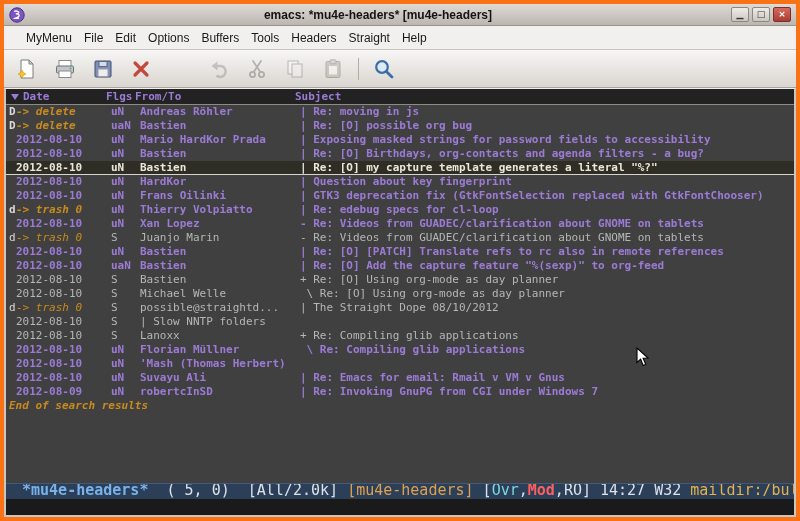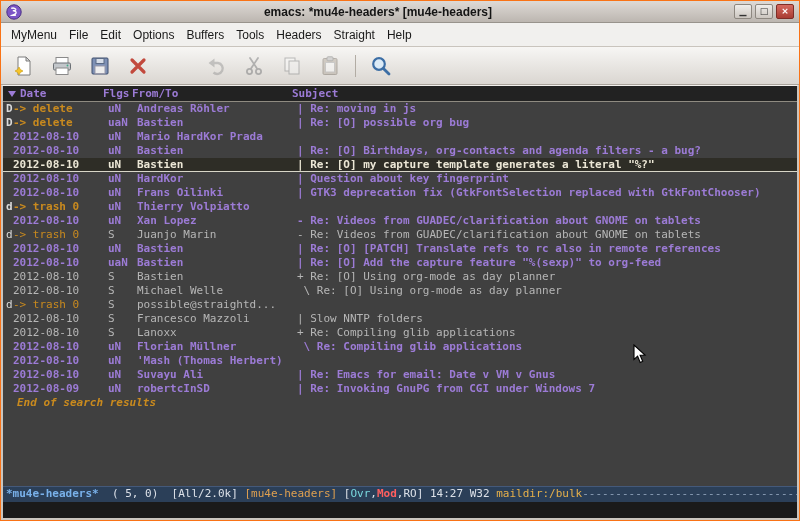--- a/index.html
+++ b/index.html
@@ -1,30 +1,30 @@
 <!DOCTYPE html>
 <html><head>
 <meta charset="utf-8">
 <style>
   *{box-sizing:border-box;margin:0;padding:0}
   html,body{width:800px;height:521px;overflow:hidden}
   body{font-family:"Liberation Sans",sans-serif;background:#666}
-  .window{width:800px;height:521px;display:flex;flex-direction:column;border:1px solid #f97316;background:#d6d2cd}
+  .window{width:800px;height:521px;display:flex;flex-direction:column;border:4px solid #f97316;background:#d6d2cd}
   .titlebar{height:22px;flex:0 0 22px;display:flex;align-items:center;gap:5px;padding:0 5px;
     background:linear-gradient(#dedad6,#bcb6b0);border-bottom:1px solid #98938c;
     font-size:12px;font-weight:bold;color:#141414}
   .app-icon{width:16px;height:16px;display:inline-flex}
   .title{flex:1;text-align:center;white-space:nowrap;overflow:hidden}
   .winbtns{display:flex;gap:3px}
   .winbtn{width:18px;height:15px;border:1px solid #8d8780;border-radius:2px;cursor:default;
     background:linear-gradient(#efedea,#ccc6c0);font-family:"DejaVu Sans",sans-serif;
     font-size:9px;line-height:13px;text-align:center;color:#333;font-weight:bold}
   .winbtn.close{background:linear-gradient(#d56a5f,#a93c33);color:#fff;border-color:#7e2d27}
   .menubar{height:24px;flex:0 0 24px;display:flex;align-items:center;background:#f1f0ee;
-    border-bottom:1px solid #c9c4bd;padding-left:4px;font-size:12px;color:#1a1a1a}
+    border-bottom:1px solid #c9c4bd;padding-left:16px;font-size:12px;color:#1a1a1a}
   .menu-item{padding:4px 6px;cursor:default;white-space:nowrap}
   .toolbar{height:38px;flex:0 0 38px;display:flex;align-items:center;gap:12px;
     background:linear-gradient(#f7f6f4,#dad6d1);border-bottom:1px solid #a9a39b;padding-left:10px}
   .tool{width:26px;height:26px;display:flex;align-items:center;justify-content:center}
   .tool.disabled{opacity:.42;filter:grayscale(.75)}
   .tool-spacer{width:28px;height:26px}
   .tool-sep{width:1px;height:22px;background:#b2aca4}
   .main{flex:1;min-height:0;display:flex;flex-direction:column;background:#404040;
     border-left:2px solid #cac5bf;border-right:2px solid #cac5bf;border-bottom:2px solid #cac5bf;
     border-top:1px solid #f2f0ed}
@@ -41,29 +41,29 @@
   #rows{flex:0 0 auto}
   .row{display:flex;height:14px;line-height:14px;padding-left:3px;color:#b6b6b6;cursor:default}
   .row span{white-space:pre;display:inline-block;overflow:hidden}
   .row.unread{color:#9c7bd6;font-weight:bold}
   .row .cell-mark{color:#d9d9d9}
   .cell-mark{width:7px}
   .cell-date{width:95px}
   .cell-flags{width:29px}
   .cell-from{width:160px}
   .cell-subject{flex:1}
-  .cell-date.marked{color:#c98a1e;}
+  .cell-date.marked{color:#c98a1e;font-style:italic}
   .row.current{background:#2e2d26;border-bottom:1px solid #d8d6c8;line-height:13px}
   .row.current,.row.current .cell-mark,.row.current .cell-date.marked{color:#ece7d6}
   .end-line{height:14px;line-height:14px;color:#c98a1e;font-style:italic;font-weight:bold;
-    padding-left:14px;white-space:pre}
+    padding-left:3px;white-space:pre}
   .filler{flex:1}
   .modeline{height:16px;flex:0 0 16px;background:#2b3f58;border-top:1px solid #44597a;
-    display:flex;align-items:flex-start;padding-left:3px;overflow:hidden;
-    font-family:"DejaVu Sans Mono",monospace;font-size:11px;white-space:pre}
+    display:flex;align-items:flex-end;padding-left:16px;overflow:hidden;
+    font-family:"DejaVu Sans Mono",monospace;font-size:15px;white-space:pre}
   .seg-buffer{color:#79b1ea;font-weight:bold}
   .seg-plain{color:#dce1e8}
   .seg-mode{color:#dfa050}
   .seg-cyan{color:#7ad8de}
   .seg-red{color:#ff5f5f;font-weight:bold}
   .seg-folder{color:#e6b04a;font-weight:normal}
   .seg-dash{color:#8fa2ba}
   .echo{height:16px;flex:0 0 16px;background:#1a1a1a}
   .cursor{position:absolute;left:630px;top:258px;pointer-events:none}
 </style>
@@ -186,20 +186,21 @@
             <span class="cell-date marked">-&gt; delete</span>
             <span class="cell-flags">uaN</span>
             <span class="cell-from">Bastien</span>
             <span class="cell-subject">| Re: [O] possible org bug</span>
           </div>
           <div class="row unread">
             <span class="cell-mark"></span>
             <span class="cell-date">2012-08-10</span>
             <span class="cell-flags">uN</span>
             <span class="cell-from">Mario HardKor Prada</span>
+            <span class="cell-subject">| Exposing masked strings for password fields to accessibility</span>
           </div>
           <div class="row unread">
             <span class="cell-mark"></span>
             <span class="cell-date">2012-08-10</span>
             <span class="cell-flags">uN</span>
             <span class="cell-from">Bastien</span>
             <span class="cell-subject">| Re: [O] Birthdays, org-contacts and agenda filters - a bug?</span>
           </div>
           <div class="row unread current">
             <span class="cell-mark"></span>
@@ -220,20 +221,21 @@
             <span class="cell-date">2012-08-10</span>
             <span class="cell-flags">uN</span>
             <span class="cell-from">Frans Oilinki</span>
             <span class="cell-subject">| GTK3 deprecation fix (GtkFontSelection replaced with GtkFontChooser)</span>
           </div>
           <div class="row unread">
             <span class="cell-mark">d</span>
             <span class="cell-date marked">-&gt; trash 0</span>
             <span class="cell-flags">uN</span>
             <span class="cell-from">Thierry Volpiatto</span>
+            <span class="cell-subject">| Re: edebug specs for cl-loop</span>
           </div>
           <div class="row unread">
             <span class="cell-mark"></span>
             <span class="cell-date">2012-08-10</span>
             <span class="cell-flags">uN</span>
             <span class="cell-from">Xan Lopez</span>
             <span class="cell-subject">- Re: Videos from GUADEC/clarification about GNOME on tablets</span>
           </div>
           <div class="row seen">
             <span class="cell-mark">d</span>
@@ -268,26 +270,26 @@
             <span class="cell-date">2012-08-10</span>
             <span class="cell-flags">S</span>
             <span class="cell-from">Michael Welle</span>
             <span class="cell-subject"> \ Re: [O] Using org-mode as day planner</span>
           </div>
           <div class="row seen">
             <span class="cell-mark">d</span>
             <span class="cell-date marked">-&gt; trash 0</span>
             <span class="cell-flags">S</span>
             <span class="cell-from">possible@straightd...</span>
-          </div>
-          <div class="row seen">
-            <span class="cell-mark"></span>
-            <span class="cell-date">2012-08-10</span>
-            <span class="cell-flags">S</span>
-            <span class="cell-from">Francesco Mazzoli</span>
+            <span class="cell-subject">| The Straight Dope 08/10/2012</span>
+          </div>
+          <div class="row seen">
+            <span class="cell-mark"></span>
+            <span class="cell-date">2012-08-10</span>
+            <span class="cell-flags">S</span>
             <span class="cell-subject">| Slow NNTP folders</span>
           </div>
           <div class="row seen">
             <span class="cell-mark"></span>
             <span class="cell-date">2012-08-10</span>
             <span class="cell-flags">S</span>
             <span class="cell-from">Lanoxx</span>
             <span class="cell-subject">+ Re: Compiling glib applications</span>
           </div>
           <div class="row unread">
@@ -301,21 +303,21 @@
             <span class="cell-mark"></span>
             <span class="cell-date">2012-08-10</span>
             <span class="cell-flags">uN</span>
             <span class="cell-from">'Mash (Thomas Herbert)</span>
           </div>
           <div class="row unread">
             <span class="cell-mark"></span>
             <span class="cell-date">2012-08-10</span>
             <span class="cell-flags">uN</span>
             <span class="cell-from">Suvayu Ali</span>
-            <span class="cell-subject">| Re: Emacs for email: Date v VM v Gnus</span>
+            <span class="cell-subject">| Re: Emacs for email: Rmail v VM v Gnus</span>
           </div>
           <div class="row unread">
             <span class="cell-mark"></span>
             <span class="cell-date">2012-08-09</span>
             <span class="cell-flags">uN</span>
             <span class="cell-from">robertcInSD</span>
             <span class="cell-subject">| Re: Invoking GnuPG from CGI under Windows 7</span>
           </div>
         </div>
 

